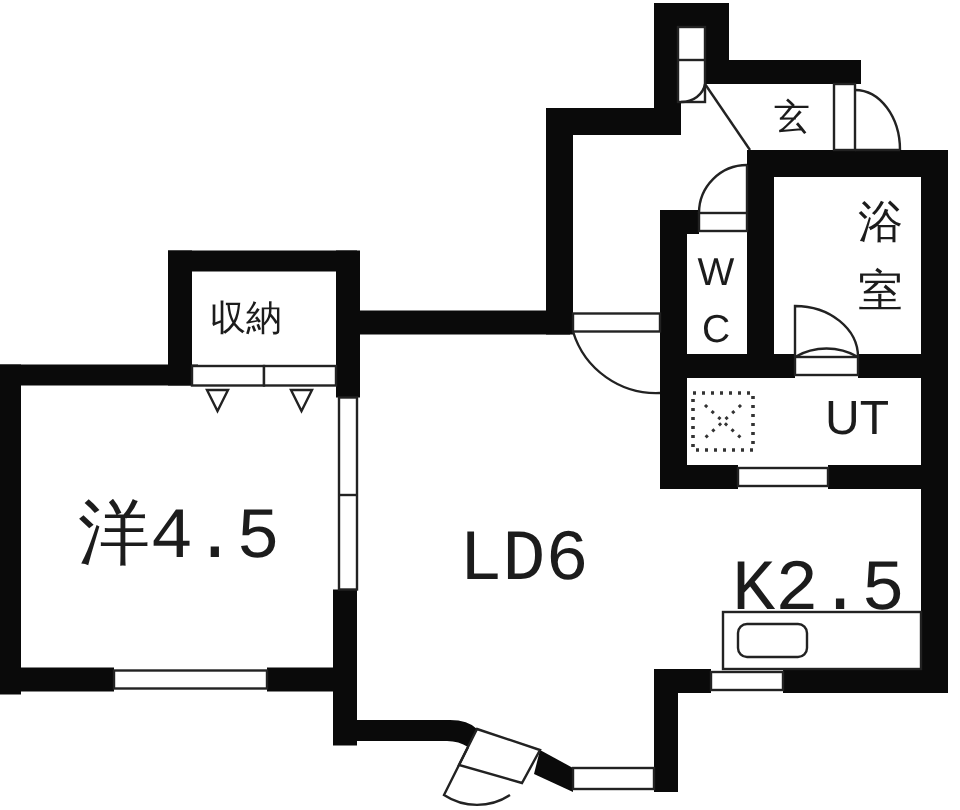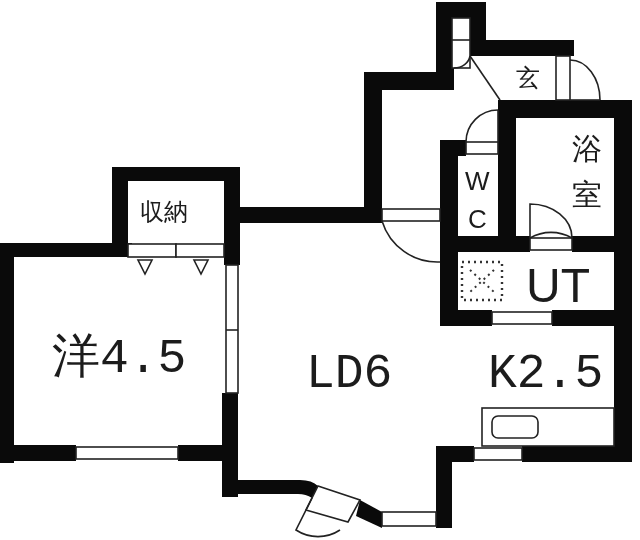--- a/index.html
+++ b/index.html
@@ -109,19 +109,19 @@
       <rect x="462" y="262" width="40" height="38" fill="none" stroke="#333" stroke-width="2.4" stroke-dasharray="2,4"></rect>
       <line x1="470" y1="270" x2="494" y2="292" stroke="#333" stroke-width="2" stroke-dasharray="2,4"></line>
       <line x1="494" y1="270" x2="470" y2="292" stroke="#333" stroke-width="2" stroke-dasharray="2,4"></line>
     </g>
   </g>
 </svg>
 
 <div class="lbl lbl-big" style="left:52px; top:335px;">洋4.5</div>
 <div class="lbl lbl-small" style="left:140px; top:200px;">収納</div>
 <div class="lbl lbl-big" style="left:294px; top:350px;margin-left:12px;">LD6</div>
-<div class="lbl lbl-big" style="left:488px; top:350px;">K2.5</div>
+<div class="lbl lbl-big" style="left:488px; top:370px;">K2.5</div>
 <div class="lbl lbl-small" style="left:516px; top:66px;">玄</div>
 <div class="lbl lbl-mid" style="left:572px; top:134px;">浴</div>
 <div class="lbl lbl-mid" style="left:572px; top:180px;">室</div>
 <div class="lbl lbl-small" style="left:465px; top:168px; font-family:'Liberation Sans',sans-serif; font-size:26px;">W</div>
 <div class="lbl lbl-small" style="left:468px; top:206px; font-family:'Liberation Sans',sans-serif; font-size:26px;">C</div>
-<div class="lbl" style="left:526px; top:262px; font-size:48px; font-family:'Liberation Sans',sans-serif;text-align:right;">UT</div>
+<div class="lbl" style="left:550px; top:262px; font-size:32px; font-family:'Liberation Sans',sans-serif;text-align:right;">UT</div>
 
 </body></html>

